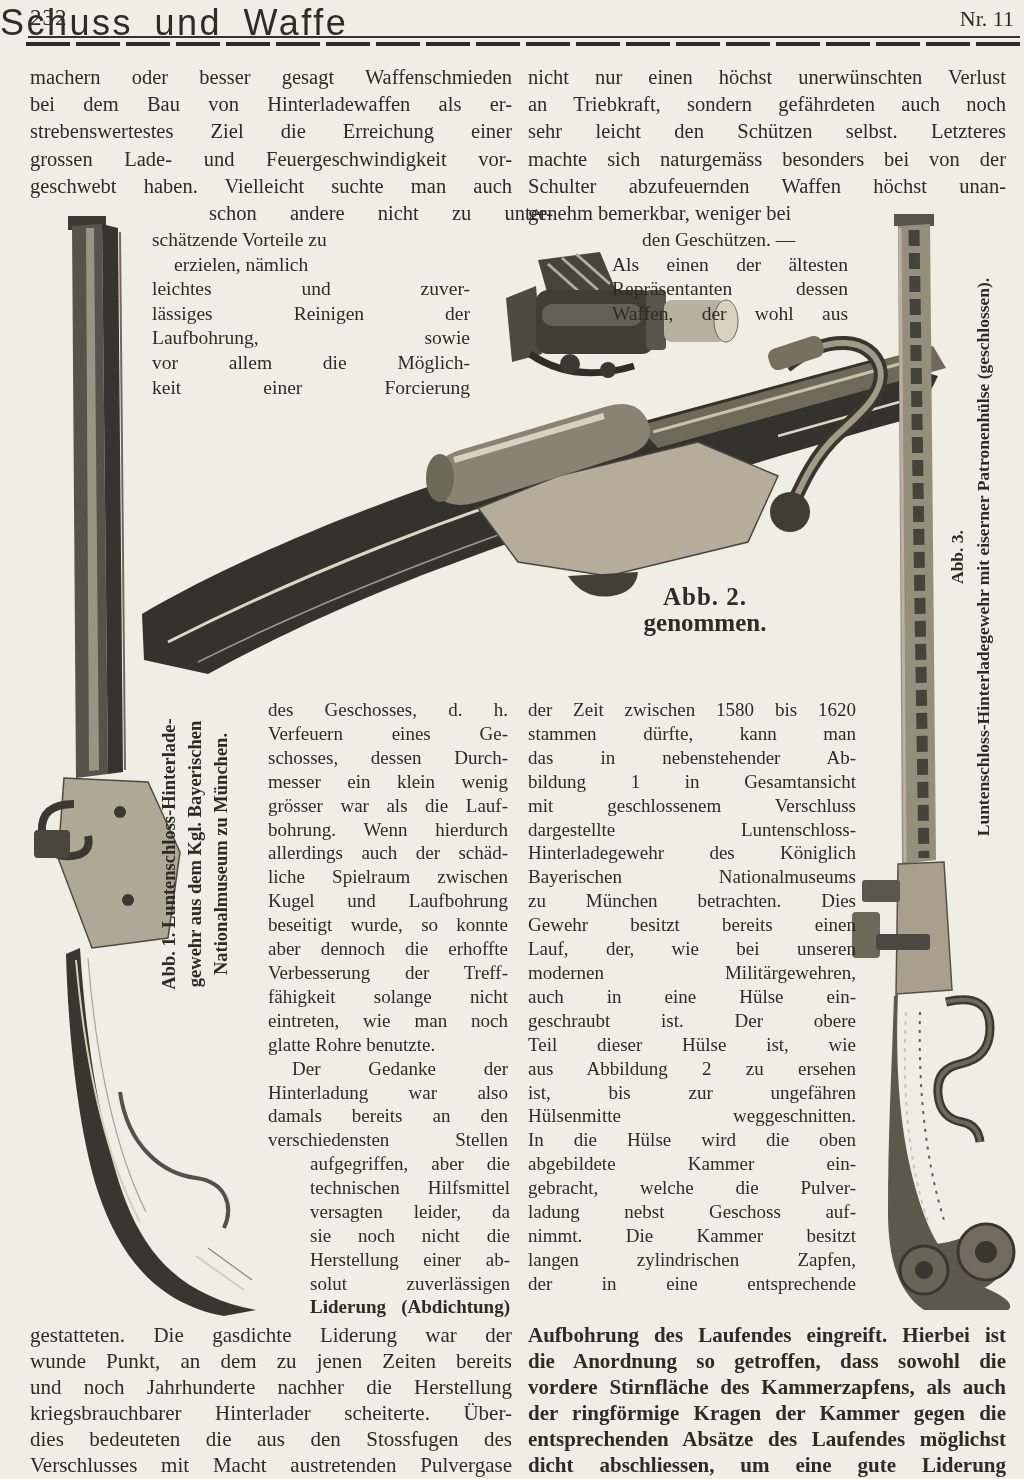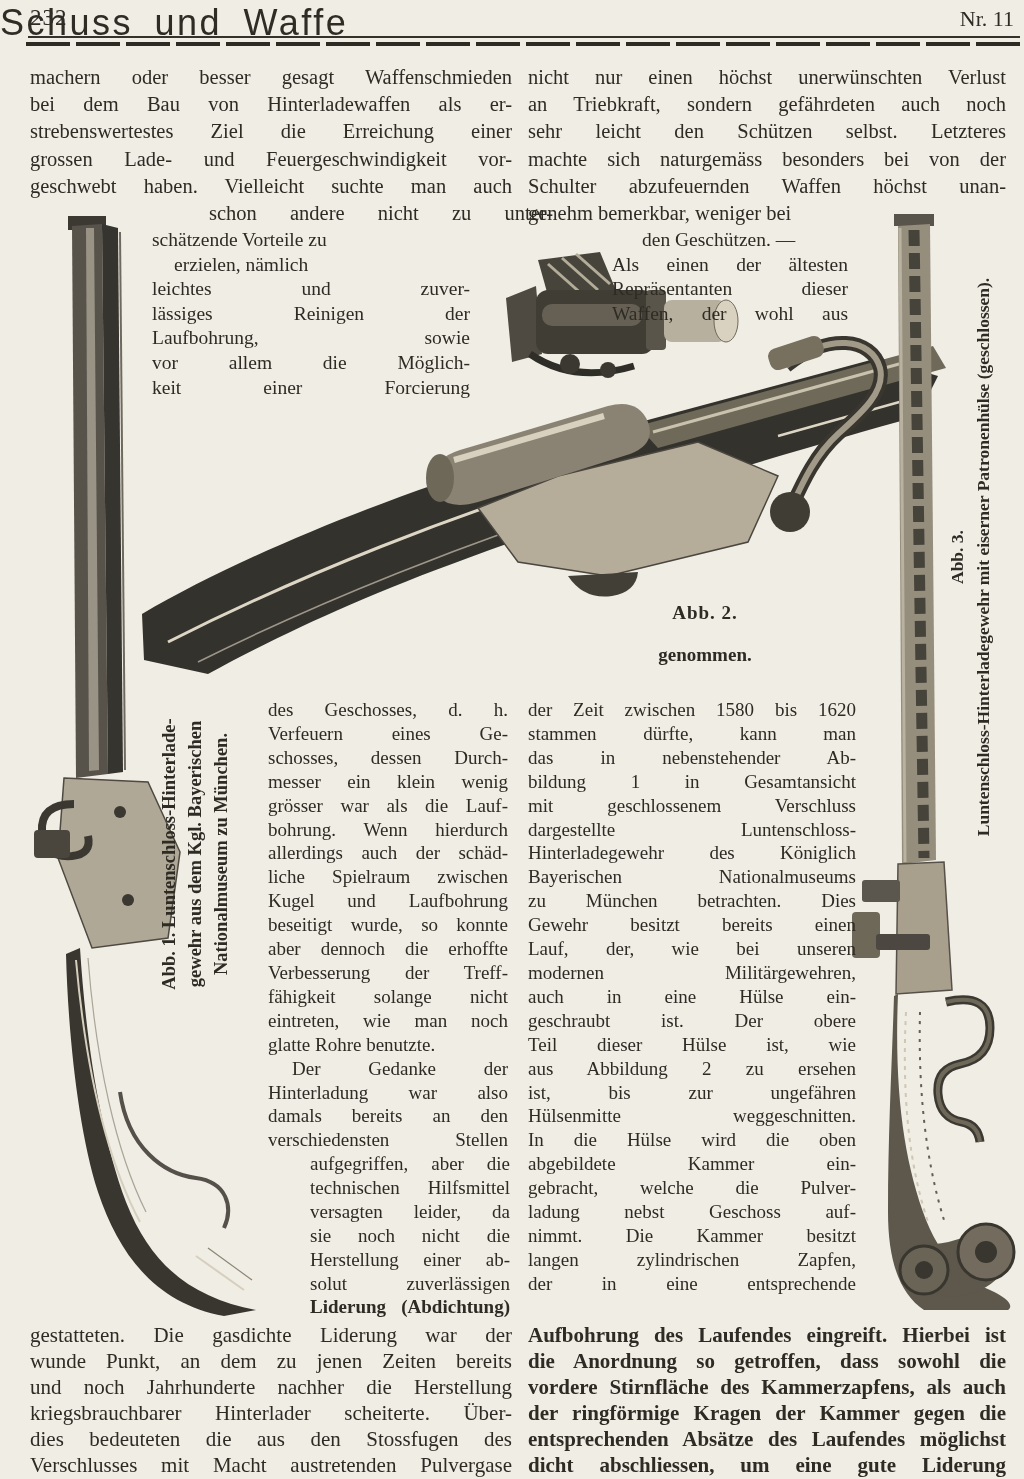--- a/index.html
+++ b/index.html
@@ -33,21 +33,21 @@
   #tl-narrow .tline:nth-child(1){text-align-last:left;}
   #tl-narrow .tline:nth-child(2){text-align-last:left;text-indent:22px;}
   #tr .tline:nth-child(6){text-align-last:left;}
   #tr-narrow .tline:nth-child(1){text-indent:30px;text-align-last:left;}
   #ml .tline:nth-child(15){text-align-last:left;}
   #ml .tline:nth-child(16){text-indent:24px;}
   #mr .tline:nth-child(26){text-align-last:left;}
   #mli .tline:nth-child(7){font-weight:bold;}
   
   .cap .tline{font-weight:bold;text-align:center;white-space:nowrap;}
-  #cap2 .tline{font-size:19px;line-height:26px;margin-top:16px;}
+  #cap2 .tline{font-size:25px;line-height:26px;}
   #cap2 .tline:first-child{font-weight:bold;letter-spacing:1px;}
   .vcap{transform:rotate(-90deg);transform-origin:center center;}
   #cap1 .tline{font-size:18.5px;line-height:26px;}
   #cap3 .tline{font-size:17.5px;line-height:26px;}
   
   .fig{position:absolute;}
   .fig svg{display:block;}
 </style>
 </head>
 <body>
@@ -159,21 +159,21 @@
       <div class="tline">nicht nur einen höchst unerwünschten Verlust</div>
       <div class="tline">an Triebkraft, sondern gefährdeten auch noch</div>
       <div class="tline">sehr leicht den Schützen selbst.  Letzteres</div>
       <div class="tline">machte sich naturgemäss besonders bei von der</div>
       <div class="tline">Schulter abzufeuernden Waffen höchst unan-</div>
       <div class="tline">genehm bemerkbar, weniger bei</div>
     </div>
   <div id="tr-narrow" class="blk jz tnar" style="left:612px;top:228px;width:236px;">
       <div class="tline">den Geschützen. —</div>
       <div class="tline">Als einen der ältesten</div>
-      <div class="tline">Repräsentanten dieser</div>
+      <div class="tline">Repräsentanten dessen</div>
       <div class="tline">Waffen, der wohl aus</div>
     </div>
 
   <div id="cap2" class="blk cap" style="left:540px;top:584px;width:330px;z-index:2;">
       <div class="tline">Abb. 2.</div>
       <div class="tline">genommen.</div>
     </div>
 
   <div id="cap1" class="blk cap vcap" style="left:28px;top:812px;width:340px;height:84px;z-index:2;">
       <div class="tline">Abb. 1.  Luntenschloss-Hinterlade-</div>

